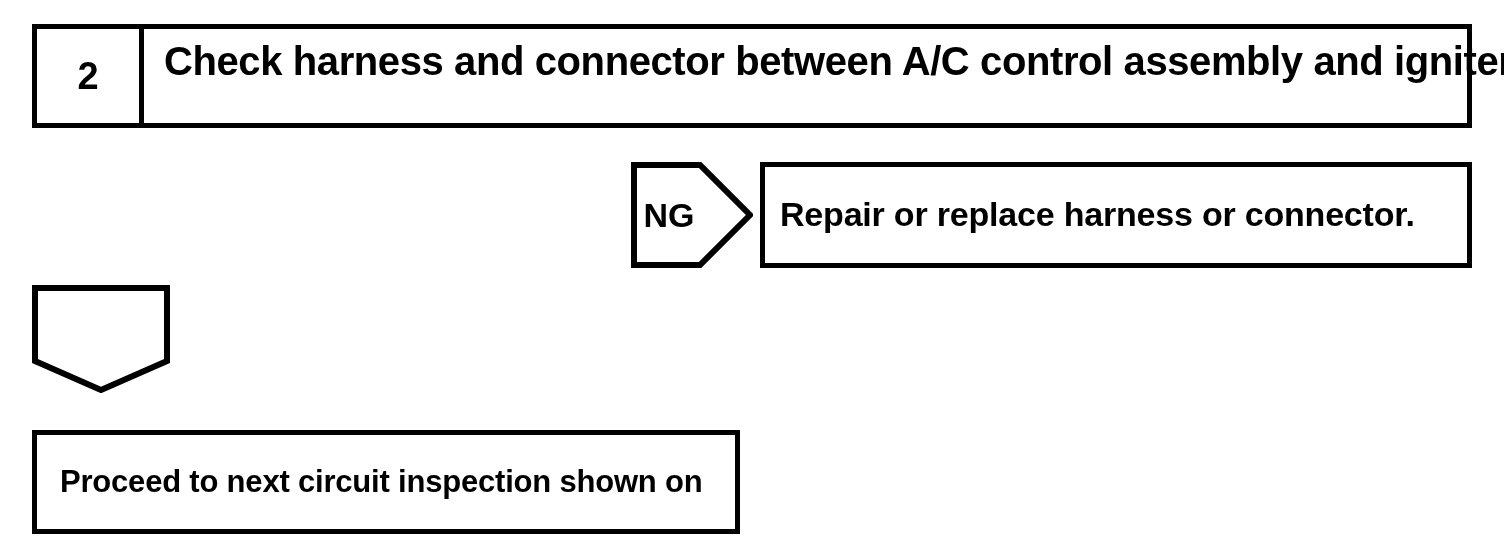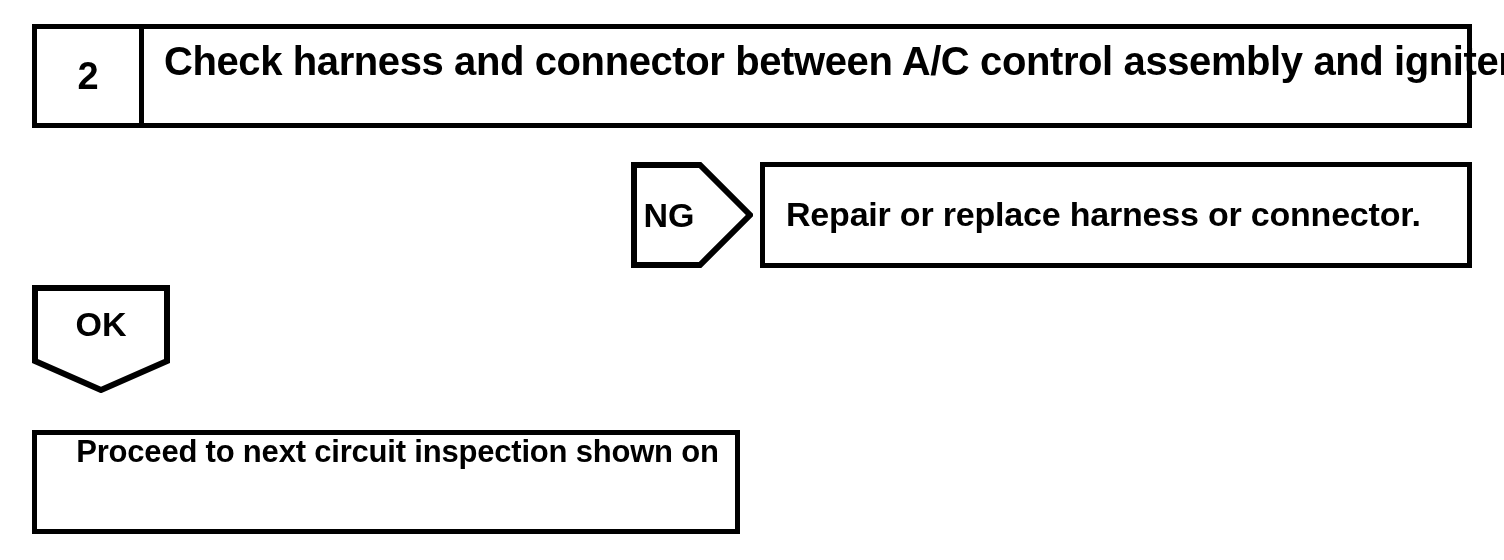--- a/index.html
+++ b/index.html
@@ -99,21 +99,21 @@
     position: absolute;
     left: 760px;
     top: 162px;
     width: 712px;
     height: 106px;
     box-sizing: border-box;
     border: 5px solid #000000;
     background: #ffffff;
     display: flex;
     align-items: center;
-    padding-left: 21px;
+    padding-left: 15px;
   }
   .repair-text {
     font-size: 34px;
     font-weight: bold;
     color: #000000;
     letter-spacing: -0.2px;
     line-height: 1.1;
     white-space: nowrap;
   }
 
@@ -150,21 +150,21 @@
   .final-box {
     position: absolute;
     left: 32px;
     top: 430px;
     width: 708px;
     height: 104px;
     box-sizing: border-box;
     border: 5px solid #000000;
     background: #ffffff;
     display: flex;
-    flex-direction: row;
+    flex-direction: column;
     justify-content: center;
     padding-left: 23px;
   }
   .final-text-line {
     font-size: 31px;
     font-weight: bold;
     color: #000000;
     line-height: 1.12;
     letter-spacing: -0.2px;
     white-space: nowrap;
@@ -193,19 +193,18 @@
 
   <div class="repair-box">
     <span class="repair-text">Repair or replace harness or connector.</span>
   </div>
 
   <div class="ok-arrow">
     <svg viewBox="0 0 138 108" xmlns="http://www.w3.org/2000/svg">
       <path d="M 3 3 L 135 3 L 135 76 L 69 105 L 3 76 Z" fill="#ffffff" stroke="#000000" stroke-width="6" stroke-linejoin="miter"></path>
     </svg>
   </div>
-  <div class="ok-label">OK</div>
 
   <div class="final-box">
     <span class="final-text-line">Proceed to next circuit inspection shown on</span>
   </div>
 
 </div>
 
 </body></html>

